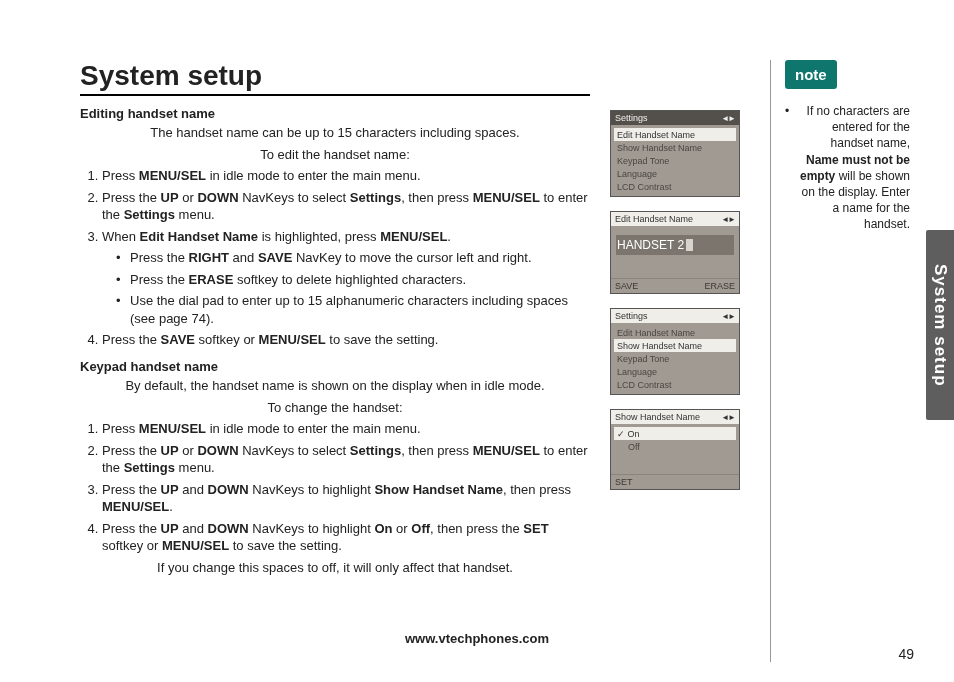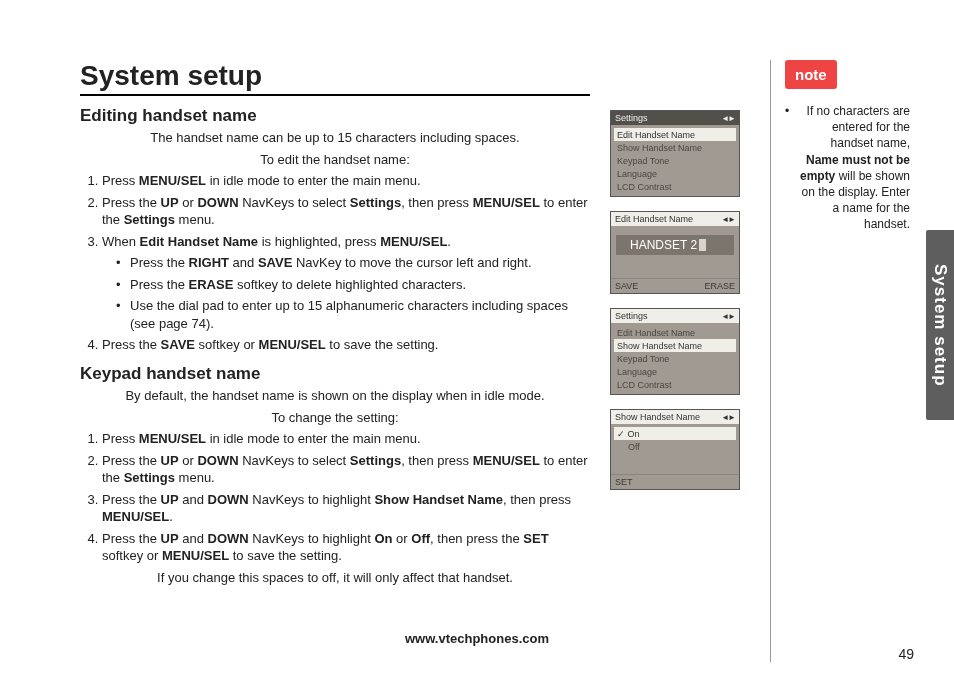--- a/index.html
+++ b/index.html
@@ -26,21 +26,21 @@
     padding-top: 0;
   }
   h1 {
     font-size: 28px;
     font-weight: bold;
     border-bottom: 2px solid #000;
     padding-bottom: 2px;
     margin-bottom: 4px;
   }
   h2 {
-    font-size: 17px;
+    font-size: 13px;
     font-weight: bold;
     margin-top: 10px;
     margin-bottom: 3px;
   }
   .para { font-size: 13px; line-height: 1.35; margin-bottom: 4px; text-align: center; }
   ol { list-style: decimal; padding-left: 22px; }
   ol > li { font-size: 13px; line-height: 1.35; margin-bottom: 4px; }
   ul.sub { list-style: none; padding-left: 14px; margin-top: 4px; }
   ul.sub > li { position: relative; padding-left: 14px; margin-bottom: 4px; font-size:13px; line-height:1.35;}
   ul.sub > li::before { content: "•"; position: absolute; left: 0; top: 0; }
@@ -70,29 +70,29 @@
     display: flex; justify-content: space-between;
     padding: 2px 4px; background:#a09a93; color:#3b3832;
     border-top: 1px solid #8a847d;
   }
   .arrows { font-size: 8px; letter-spacing:-1px;}
   .check::before { content:"✓"; margin-right:3px; font-size:9px;}
   .editline {
     background:#7b756e;
     color:#fff;
     font-size:12px;
-    padding:3px 14px;
+    padding:3px 1px;
     display:flex; align-items:center;
     margin: 6px 2px 20px 2px;
   }
   .cursor { display:inline-block; width:7px; height:12px; background:#d8d3cc; margin-left:2px; }
 
   
   .note-badge {
-    background: #ef4444;
+    background: #0f766e;
     color: #fff;
     font-weight: bold;
     font-size: 15px;
     padding: 6px 10px;
     display: inline-block;
     border-radius: 3px;
     margin-bottom: 14px;
   }
   ul.notelist { list-style:none;text-align:right; }
   ul.notelist > li { position:relative; padding-left:12px; font-size:12px; line-height:1.35;}
@@ -147,21 +147,21 @@
       <li>When <b>Edit Handset Name</b> is highlighted, press <b>MENU/SEL</b>.<ul class="sub">
           <li>Press the <b>RIGHT</b> and <b>SAVE</b> NavKey to move the cursor left and right.</li>
           <li>Press the <b>ERASE</b> softkey to delete highlighted characters.</li>
           <li>Use the dial pad to enter up to 15 alphanumeric characters including spaces (see page 74).</li>
         </ul></li>
       <li>Press the <b>SAVE</b> softkey or <b>MENU/SEL</b> to save the setting.</li>
     </ol>
 
     <h2>Keypad handset name</h2>
     <p class="para">By default, the handset name is shown on the display when in idle mode.</p>
-    <p class="para">To change the setting:</p>
+    <p class="para">To change the handset:</p>
     <ol>
       <li>Press <b>MENU/SEL</b> in idle mode to enter the main menu.</li>
       <li>Press the <b>UP</b> or <b>DOWN</b> NavKeys to select <b>Settings</b>, then press <b>MENU/SEL</b> to enter the <b>Settings</b> menu.</li>
       <li>Press the <b>UP</b> and <b>DOWN</b> NavKeys to highlight <b>Show Handset Name</b>, then press <b>MENU/SEL</b>.</li>
       <li>Press the <b>UP</b> and <b>DOWN</b> NavKeys to highlight <b>On</b> or <b>Off</b>, then press the <b>SET</b> softkey or <b>MENU/SEL</b> to save the setting.</li>
     </ol>
     <p class="para">If you change this spaces to off, it will only affect that handset.</p>
   </div>
 
   <div class="screencol">

